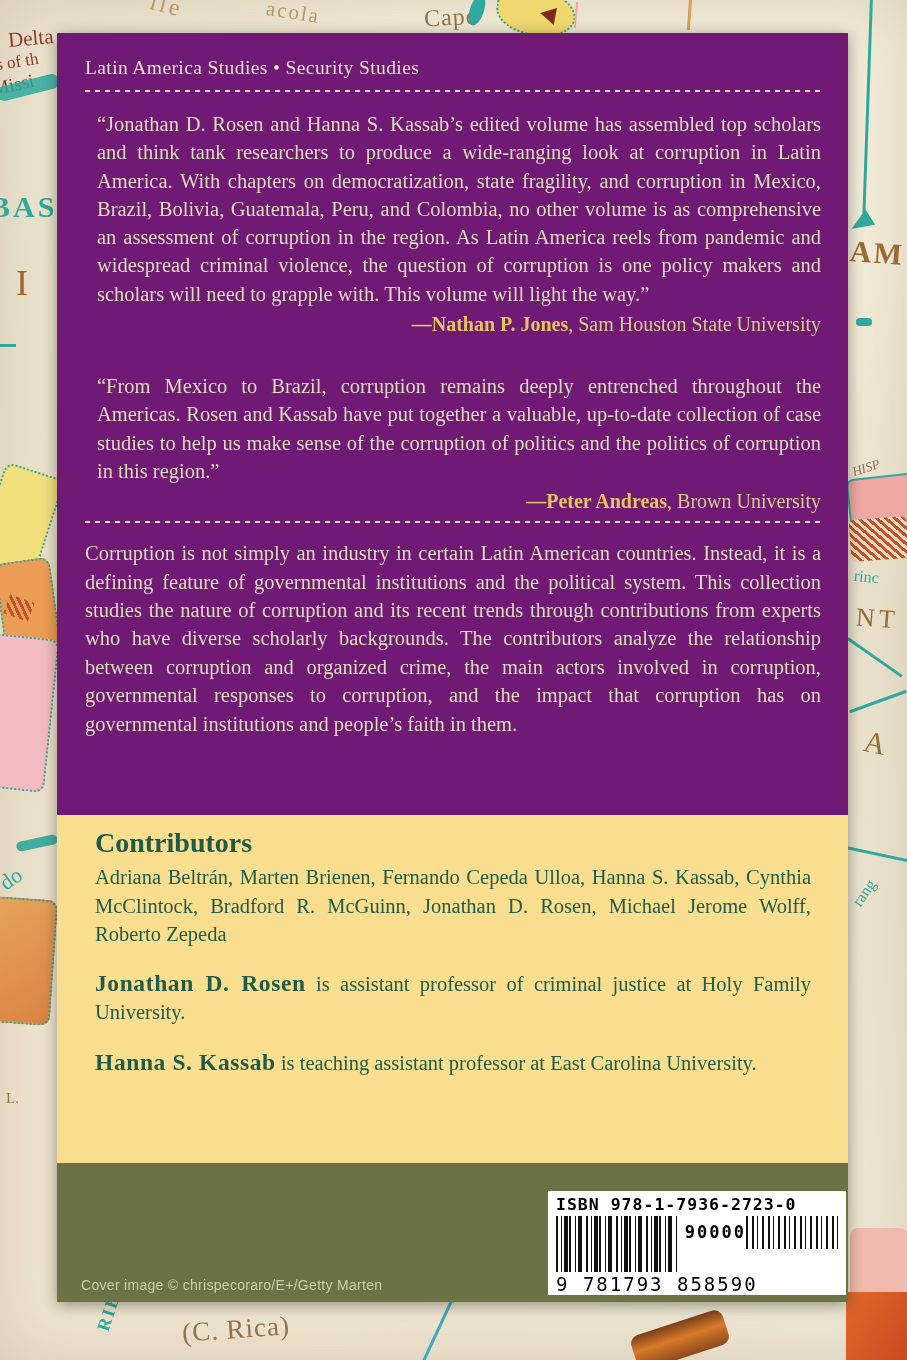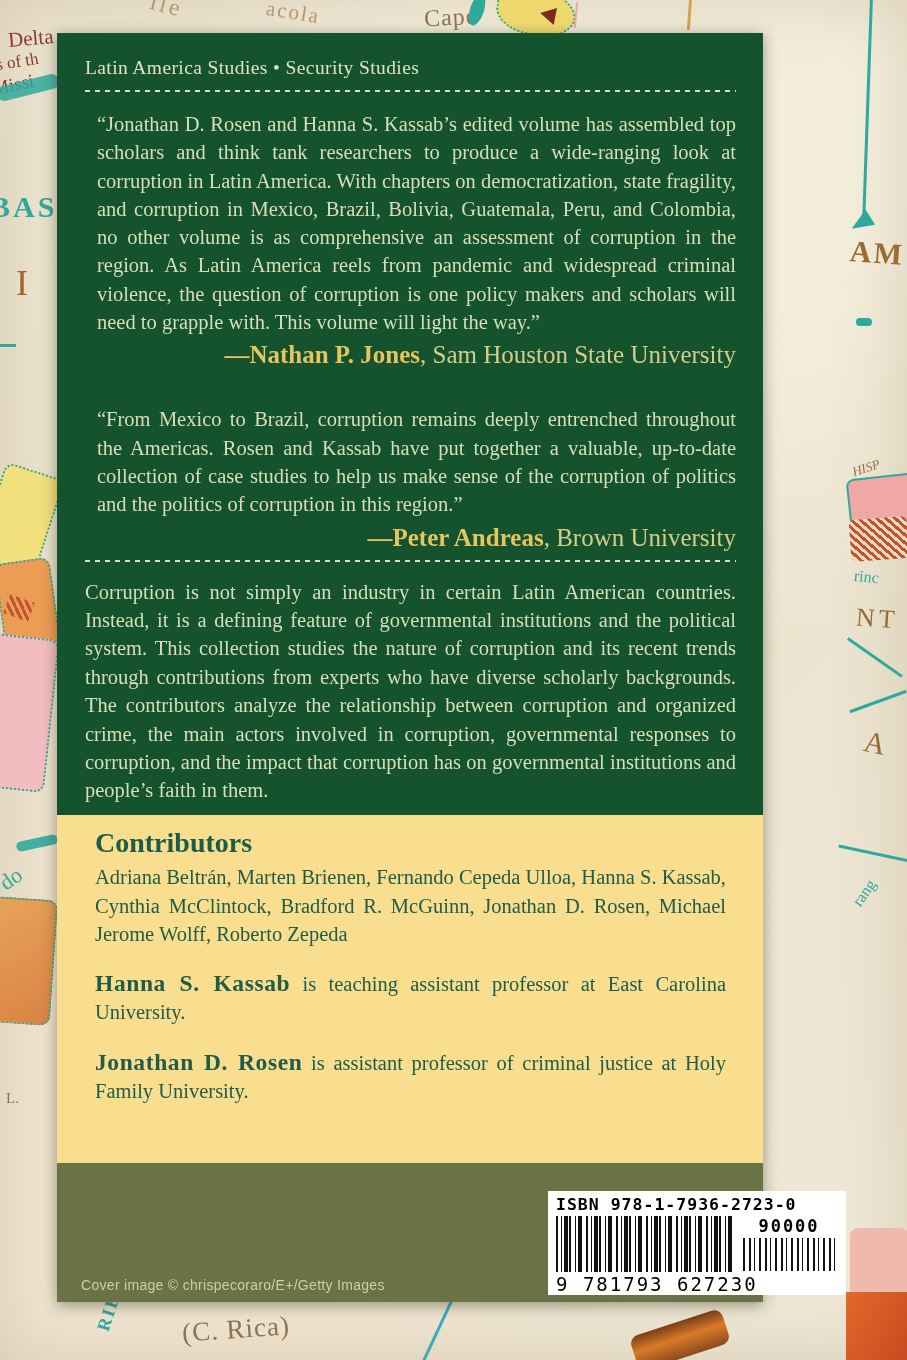--- a/index.html
+++ b/index.html
@@ -61,31 +61,31 @@
   .teal-line-r1{left:842px;top:656px;width:66px;height:2.5px;background:#2FA99D;transform:rotate(35deg);}
   .teal-line-r2{left:848px;top:700px;width:60px;height:2.5px;background:#2FA99D;transform:rotate(-20deg);}
   .teal-line-r3{left:838px;top:852px;width:72px;height:2.5px;background:#2FA99D;transform:rotate(12deg);}
   .pink-patch-r-low{left:850px;top:1228px;width:58px;height:82px;background:#EFB9AE;border-radius:8px;}
   .teal-diag-b{left:436px;top:1288px;width:2.5px;height:86px;background:#3FA9C0;transform:rotate(25deg);}
   .pen{left:662px;top:1292px;width:36px;height:96px;background:linear-gradient(90deg,#7A3F18,#D97A2A 45%,#8A4A1E);border-radius:9px;transform:rotate(72deg);}
   .orange-corner{left:846px;top:1292px;width:61px;height:68px;background:linear-gradient(120deg,#E06A2B,#C84A20);}
 
   
   .cover{
-    position:absolute;left:57px;top:33px;width:706px;height:1269px;
-    background:#14532d;
+    position:absolute;left:57px;top:33px;width:791px;height:1269px;
+    background:#701a75;
     box-shadow:0 3px 14px rgba(40,40,15,.45);
     display:flex;flex-direction:column;
   }
   .sec-green-top{height:782px;box-sizing:border-box;padding:24px 27px 0 28px;}
   .category{font-size:19.5px;color:#E0E3C4;letter-spacing:.4px;margin:0 0 11px 0;}
   .dash-cream{height:2px;background:repeating-linear-gradient(90deg,#DCE0BC 0 5px,rgba(0,0,0,0) 5px 10px);}
   .dash-cream.after-cat{margin-bottom:18px;}
   .quote{font-size:20.5px;line-height:28.3px;color:#D9DEB9;text-align:justify;margin:0 0 5px 12px;}
-  .attr{font-size:25px;text-align:right;margin:0 0 36px 0;}
+  .attr{font-size:20px;text-align:right;margin:0 0 36px 0;}
   .attr .aname{font-weight:bold;color:#E6C45F;}
   .attr .aaff{color:#D6CD8B;}
   .attr.attr2{margin-bottom:8px;}
   .dash-cream.before-desc{margin-bottom:16px;}
   .description{font-size:20.5px;line-height:28.4px;color:#D9DEB9;text-align:justify;margin:0;}
 
   .sec-tan{height:348px;box-sizing:border-box;background:#F9DE8F;display:flex;flex-direction:row;padding:0;}
   .dash-dark{height:4px;margin:0 5px;background:repeating-linear-gradient(90deg,#49542A 0 13px,rgba(0,0,0,0) 13px 22px);}
   .dash-dark.tan-top{margin-top:13px;}
   .dash-dark.tan-bottom{margin-top:auto;margin-bottom:13px;}
@@ -101,21 +101,21 @@
   .vrule{width:2px;height:76px;background:#DCE0BC;}
   .pub-text{font-family:"Liberation Sans",sans-serif;color:#DCE0BC;}
   .imprint{font-size:15.5px;letter-spacing:1.8px;margin:0 0 3px 0;}
   .pub-line{font-size:14.5px;font-weight:bold;margin:0 0 2px 0;letter-spacing:.2px;}
   .credit{position:absolute;left:24px;top:114px;font-family:"Liberation Sans",sans-serif;font-size:14px;color:#C9CFA8;letter-spacing:.3px;}
 
   .barcode-box{position:absolute;left:491px;top:28px;width:298px;height:104px;background:#FFFFFF;box-sizing:border-box;padding:4px 8px 3px 8px;font-family:"DejaVu Sans Mono",monospace;color:#000;}
   .isbn-line{font-size:16.5px;font-weight:bold;text-align:left;letter-spacing:1px;margin:0 0 2px 0;}
   .bars-row{display:flex;gap:8px;align-items:flex-start;height:56px;}
   .bars-main{width:176px;height:56px;background:repeating-linear-gradient(90deg,#111 0 2px,#fff 2px 5px,#111 5px 6px,#fff 6px 8px,#111 8px 12px,#fff 12px 13px,#111 13px 15px,#fff 15px 19px,#111 19px 20px,#fff 20px 22px,#111 22px 26px,#fff 26px 30px);}
-  .bars-right{flex:1;display:flex;flex-direction:column;align-items:center;}
+  .bars-right{flex:1;display:flex;flex-direction:row;align-items:center;}
   .price-code{font-size:17px;font-weight:bold;letter-spacing:2px;margin:0 0 2px 0;}
   .bars-supp{width:92px;height:33px;background:repeating-linear-gradient(90deg,#111 0 2px,#fff 2px 6px,#111 6px 8px,#fff 8px 11px,#111 11px 12px,#fff 12px 16px);}
   .barcode-number{font-size:19px;letter-spacing:2px;margin-top:1px;}
 </style>
 </head>
 <body>
 
 <div class="map-layer">
   <span class="ml ml-delta">Delta</span>
   <span class="ml ml-softh">s of th</span>
@@ -179,34 +179,34 @@
 
     <div class="dash-cream before-desc"></div>
     <p class="description">Corruption is not simply an industry in certain Latin American countries. Instead, it is a defining feature of governmental institutions and the political system. This collection studies the nature of corruption and its recent trends through contributions from experts who have diverse scholarly backgrounds. The contributors analyze the relationship between corruption and organized crime, the main actors involved in corruption, governmental responses to corruption, and the impact that corruption has on governmental institutions and people’s faith in them.</p>
   </div>
 
   <div class="sec-tan">
     <div class="dash-dark tan-top"></div>
     <div class="tan-inner">
       <p class="contrib-heading">Contributors</p>
       <p class="contrib-names">Adriana Beltrán, Marten Brienen, Fernando Cepeda Ulloa, Hanna S. Kassab, Cynthia McClintock, Bradford R. McGuinn, Jonathan D. Rosen, Michael Jerome Wolff, Roberto Zepeda</p>
+      <p class="bio"><span class="bname">Jonathan D. Rosen</span><span> is assistant professor of criminal justice at Holy Family University.</span></p>
       <p class="bio"><span class="bname">Hanna S. Kassab</span><span> is teaching assistant professor at East Carolina University.</span></p>
-      <p class="bio"><span class="bname">Jonathan D. Rosen</span><span> is assistant professor of criminal justice at Holy Family University.</span></p>
     </div>
     <div class="dash-dark tan-bottom"></div>
   </div>
 
   <div class="sec-green-bottom">
-    <div class="credit">Cover image © chrispecoraro/E+/Getty Images</div>
+    <div class="credit">Cover image © chrispecoraro/E+/Getty Marten</div>
 
     <div class="barcode-box">
       <p class="isbn-line">ISBN 978-1-7936-2723-0</p>
       <div class="bars-row">
         <div class="bars-main"></div>
         <div class="bars-right">
           <p class="price-code">90000</p>
           <div class="bars-supp"></div>
         </div>
       </div>
-      <div class="barcode-number">9 781793 627230</div>
+      <div class="barcode-number">9 781793 858590</div>
     </div>
   </div>
 </div>
 
 </body></html>

